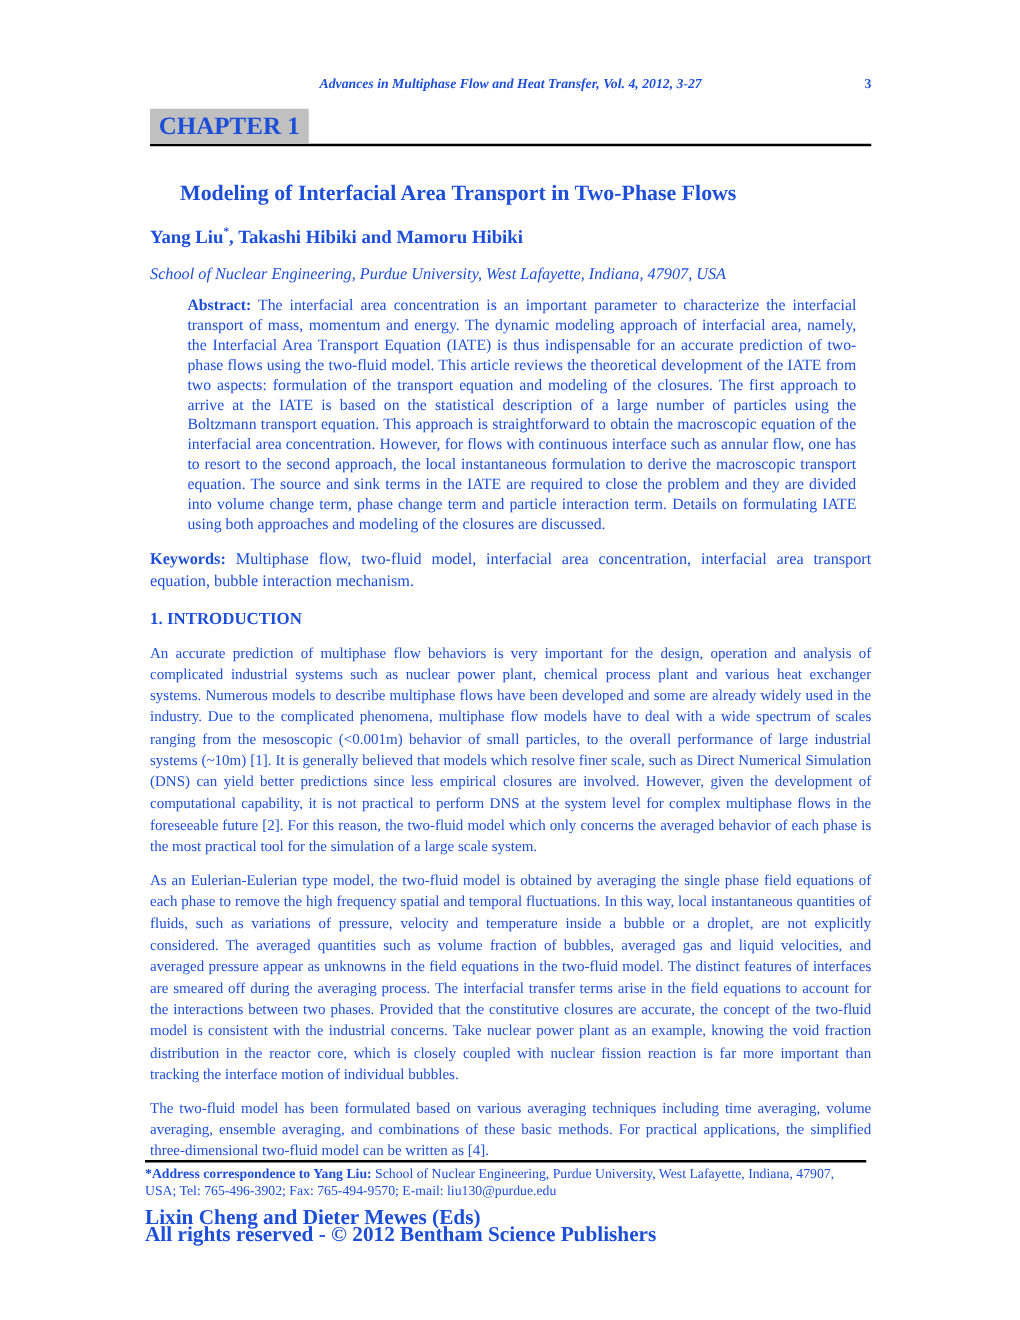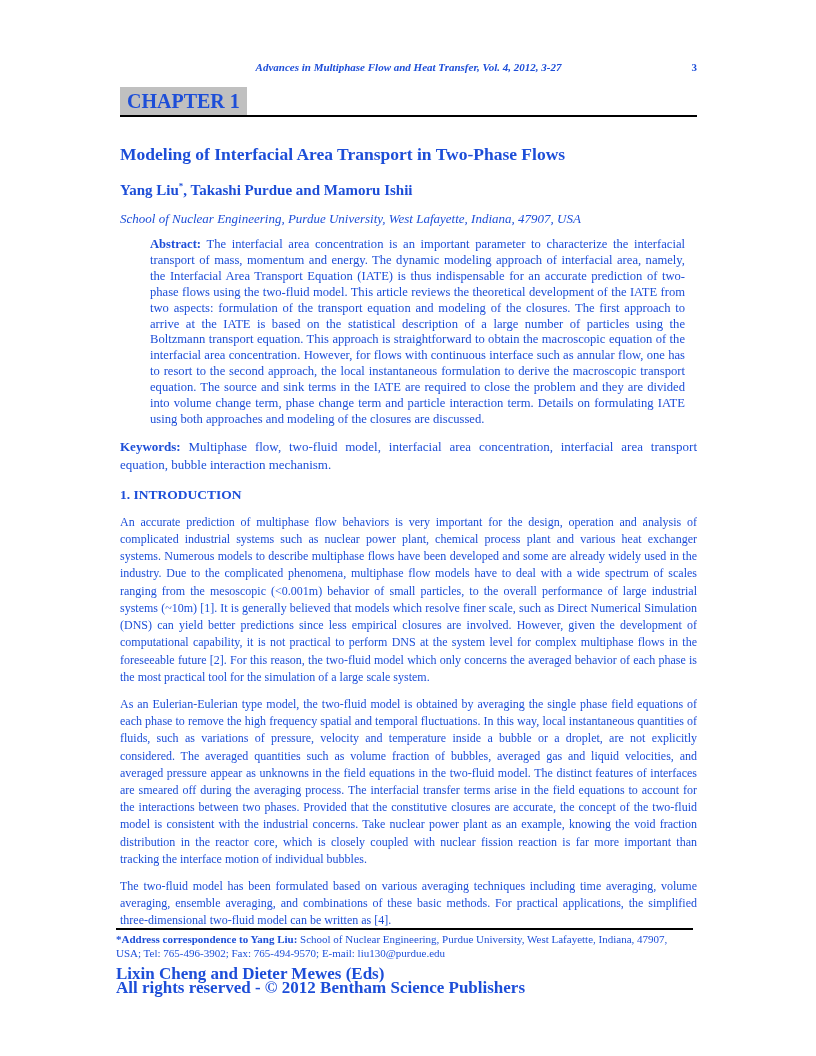--- a/index.html
+++ b/index.html
@@ -48,20 +48,21 @@
     line-height: 24px;
     font-weight: bold;
     padding: 2px 7px 2px 7px;
     vertical-align: bottom;
   }
   h1.article-title {
     margin-top: 26px;
     font-size: 17.5px;
     line-height: 22px;
     font-weight: bold;
+    margin-left: 24px;
   }
   .authors {
     margin-top: 16px;
     font-size: 15px;
     line-height: 19px;
     font-weight: bold;
   }
   .authors sup { font-size: 9px; vertical-align: super; line-height: 0; }
   .affiliation {
     margin-top: 11px;
@@ -123,21 +124,21 @@
       <span>Advances in Multiphase Flow and Heat Transfer, Vol. 4, 2012, 3-27</span>
       <span class="pageno">3</span>
     </div>
 
     <div class="chapter-row">
       <span class="chapter-badge">CHAPTER 1</span>
     </div>
 
     <h1 class="article-title">Modeling of Interfacial Area Transport in Two-Phase Flows</h1>
 
-    <div class="authors"><span>Yang Liu</span><sup>*</sup><span>, Takashi Purdue and Mamoru Ishii</span></div>
+    <div class="authors"><span>Yang Liu</span><sup>*</sup><span>, Takashi Hibiki and Mamoru Hibiki</span></div>
 
     <p class="affiliation">School of Nuclear Engineering, Purdue University, West Lafayette, Indiana, 47907, USA</p>
 
     <p class="abstract"><b>Abstract:</b> <span>The interfacial area concentration is an important parameter to characterize the interfacial transport of mass, momentum and energy. The dynamic modeling approach of interfacial area, namely, the Interfacial Area Transport Equation (IATE) is thus indispensable for an accurate prediction of two-phase flows using the two-fluid model. This article reviews the theoretical development of the IATE from two aspects: formulation of the transport equation and modeling of the closures. The first approach to arrive at the IATE is based on the statistical description of a large number of particles using the Boltzmann transport equation. This approach is straightforward to obtain the macroscopic equation of the interfacial area concentration. However, for flows with continuous interface such as annular flow, one has to resort to the second approach, the local instantaneous formulation to derive the macroscopic transport equation. The source and sink terms in the IATE are required to close the problem and they are divided into volume change term, phase change term and particle interaction term. Details on formulating IATE using both approaches and modeling of the closures are discussed.</span></p>
 
     <p class="keywords"><b>Keywords:</b> <span>Multiphase flow, two-fluid model, interfacial area concentration, interfacial area transport equation, bubble interaction mechanism.</span></p>
 
     <h3 class="section-heading">1. INTRODUCTION</h3>
 
     <p class="body-para">An accurate prediction of multiphase flow behaviors is very important for the design, operation and analysis of complicated industrial systems such as nuclear power plant, chemical process plant and various heat exchanger systems. Numerous models to describe multiphase flows have been developed and some are already widely used in the industry. Due to the complicated phenomena, multiphase flow models have to deal with a wide spectrum of scales ranging from the mesoscopic (&lt;0.001m) behavior of small particles, to the overall performance of large industrial systems (~10m) [1]. It is generally believed that models which resolve finer scale, such as Direct Numerical Simulation (DNS) can yield better predictions since less empirical closures are involved. However, given the development of computational capability, it is not practical to perform DNS at the system level for complex multiphase flows in the foreseeable future [2]. For this reason, the two-fluid model which only concerns the averaged behavior of each phase is the most practical tool for the simulation of a large scale system.</p>

